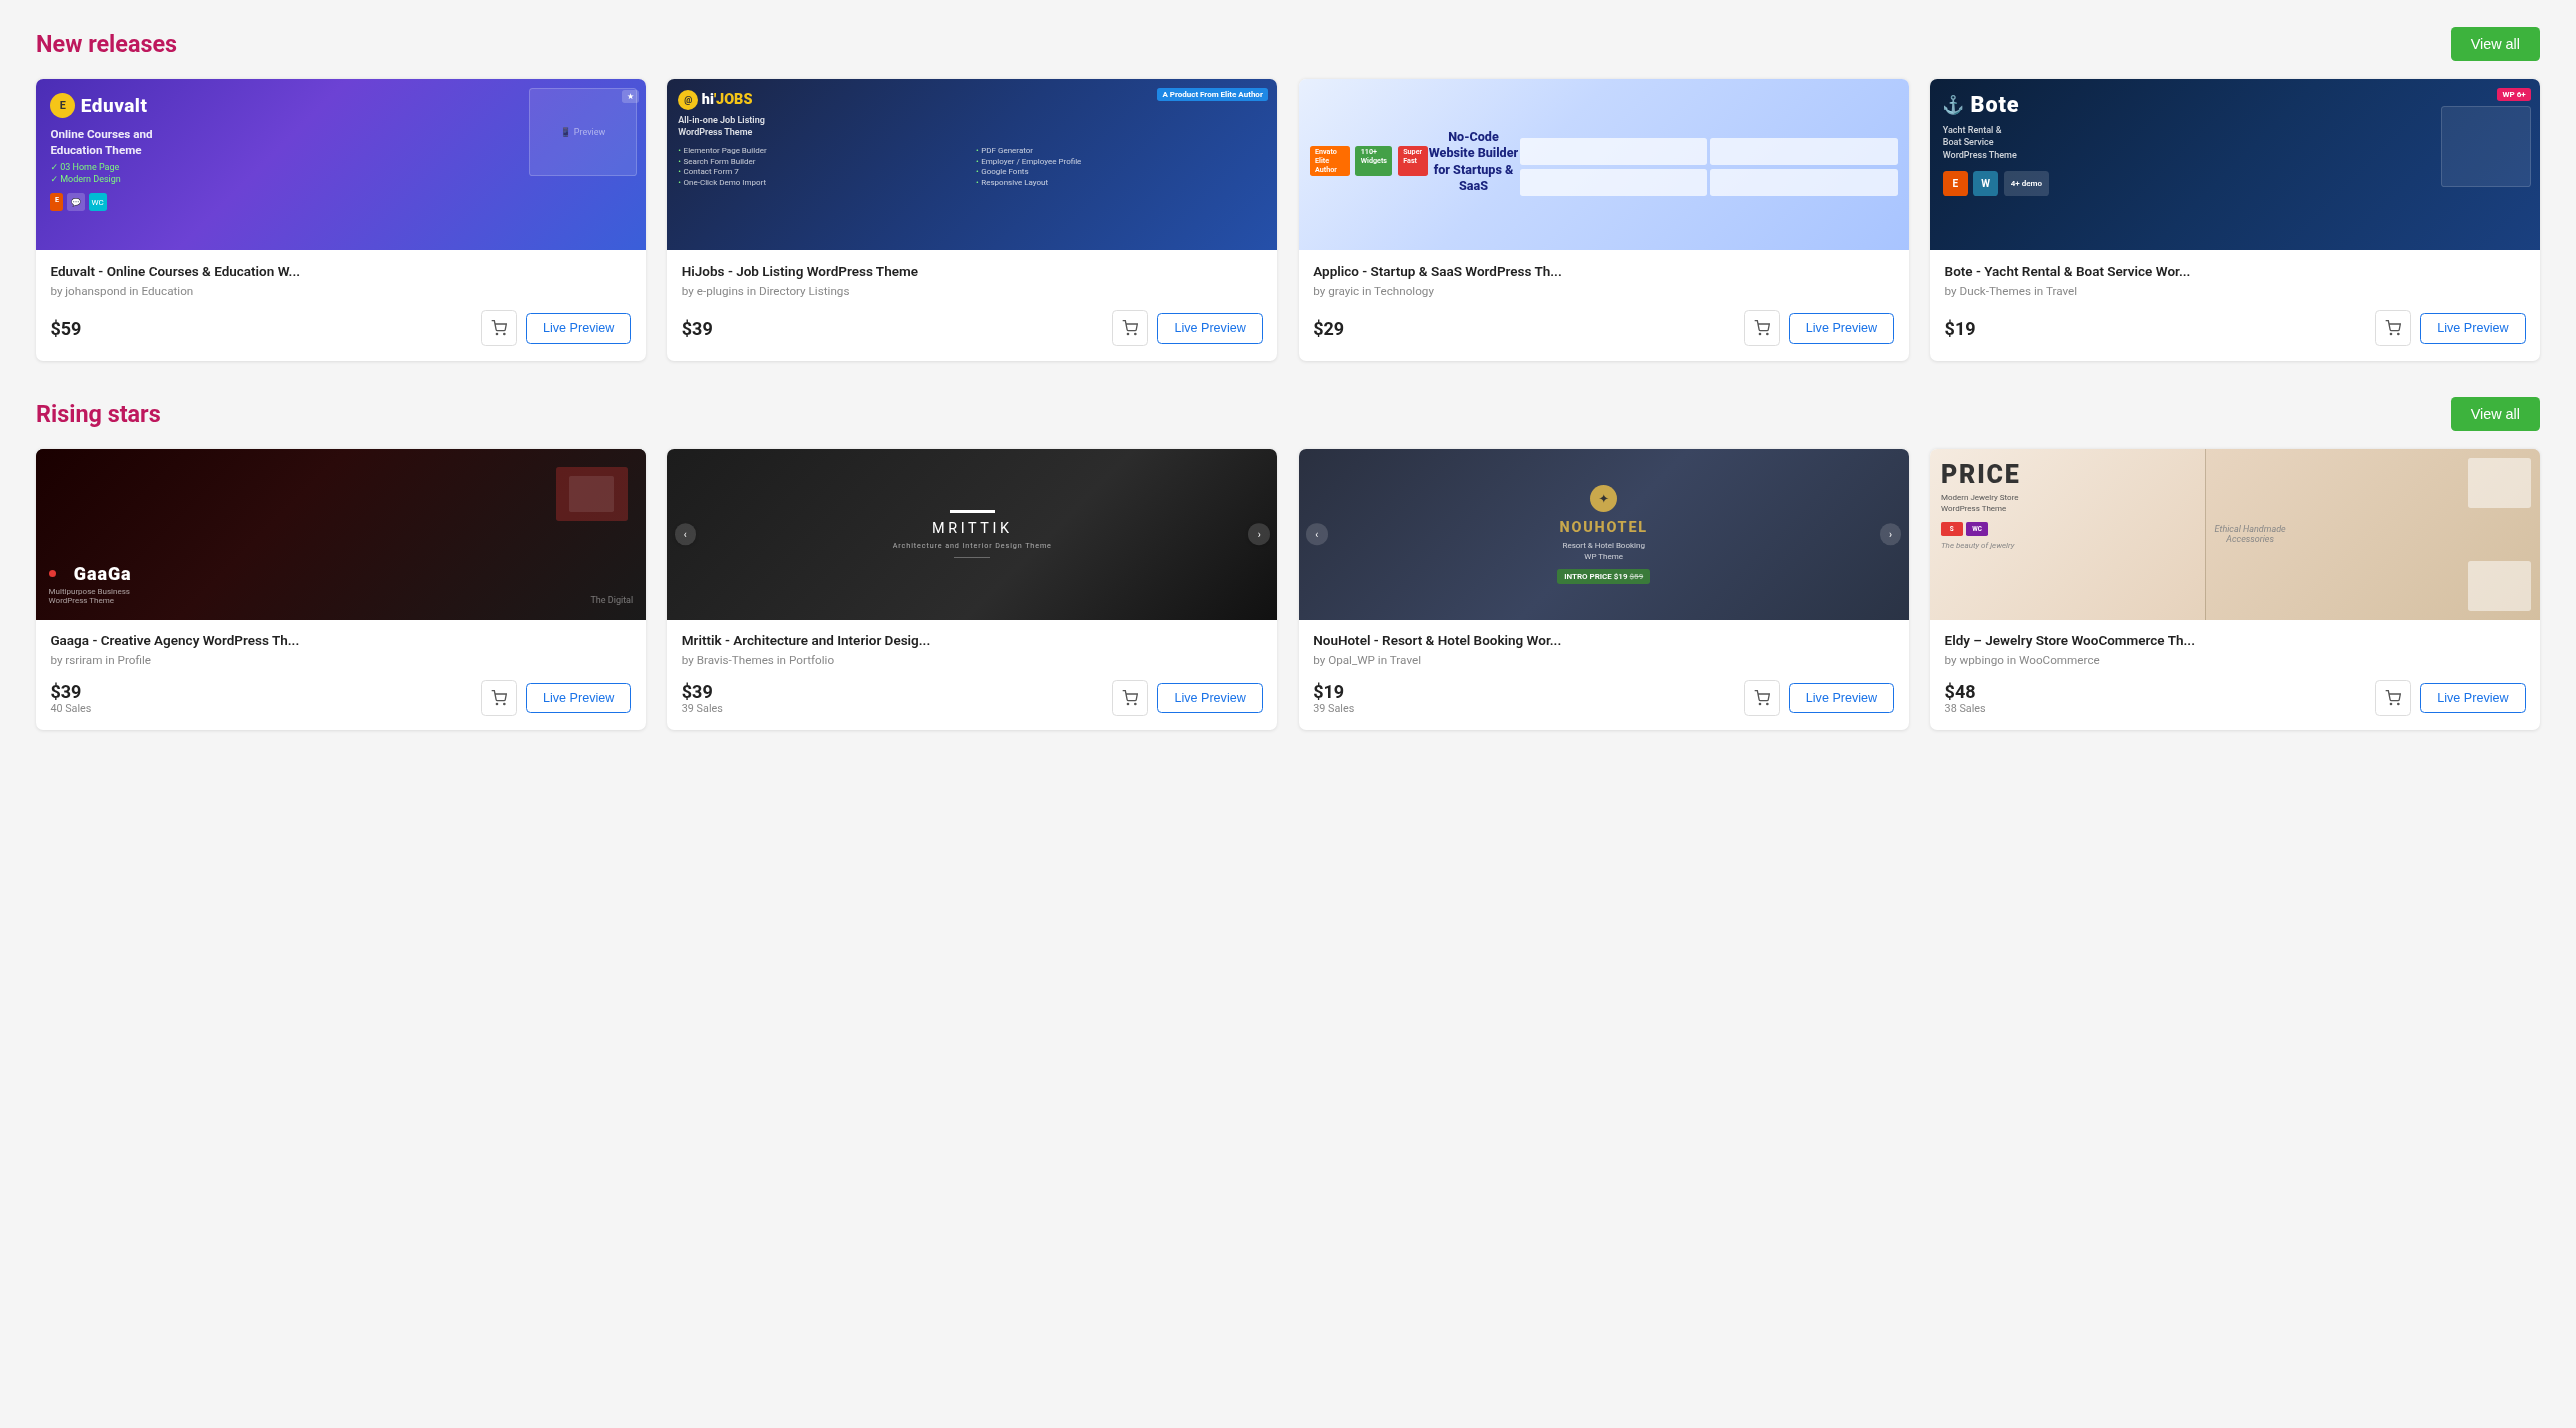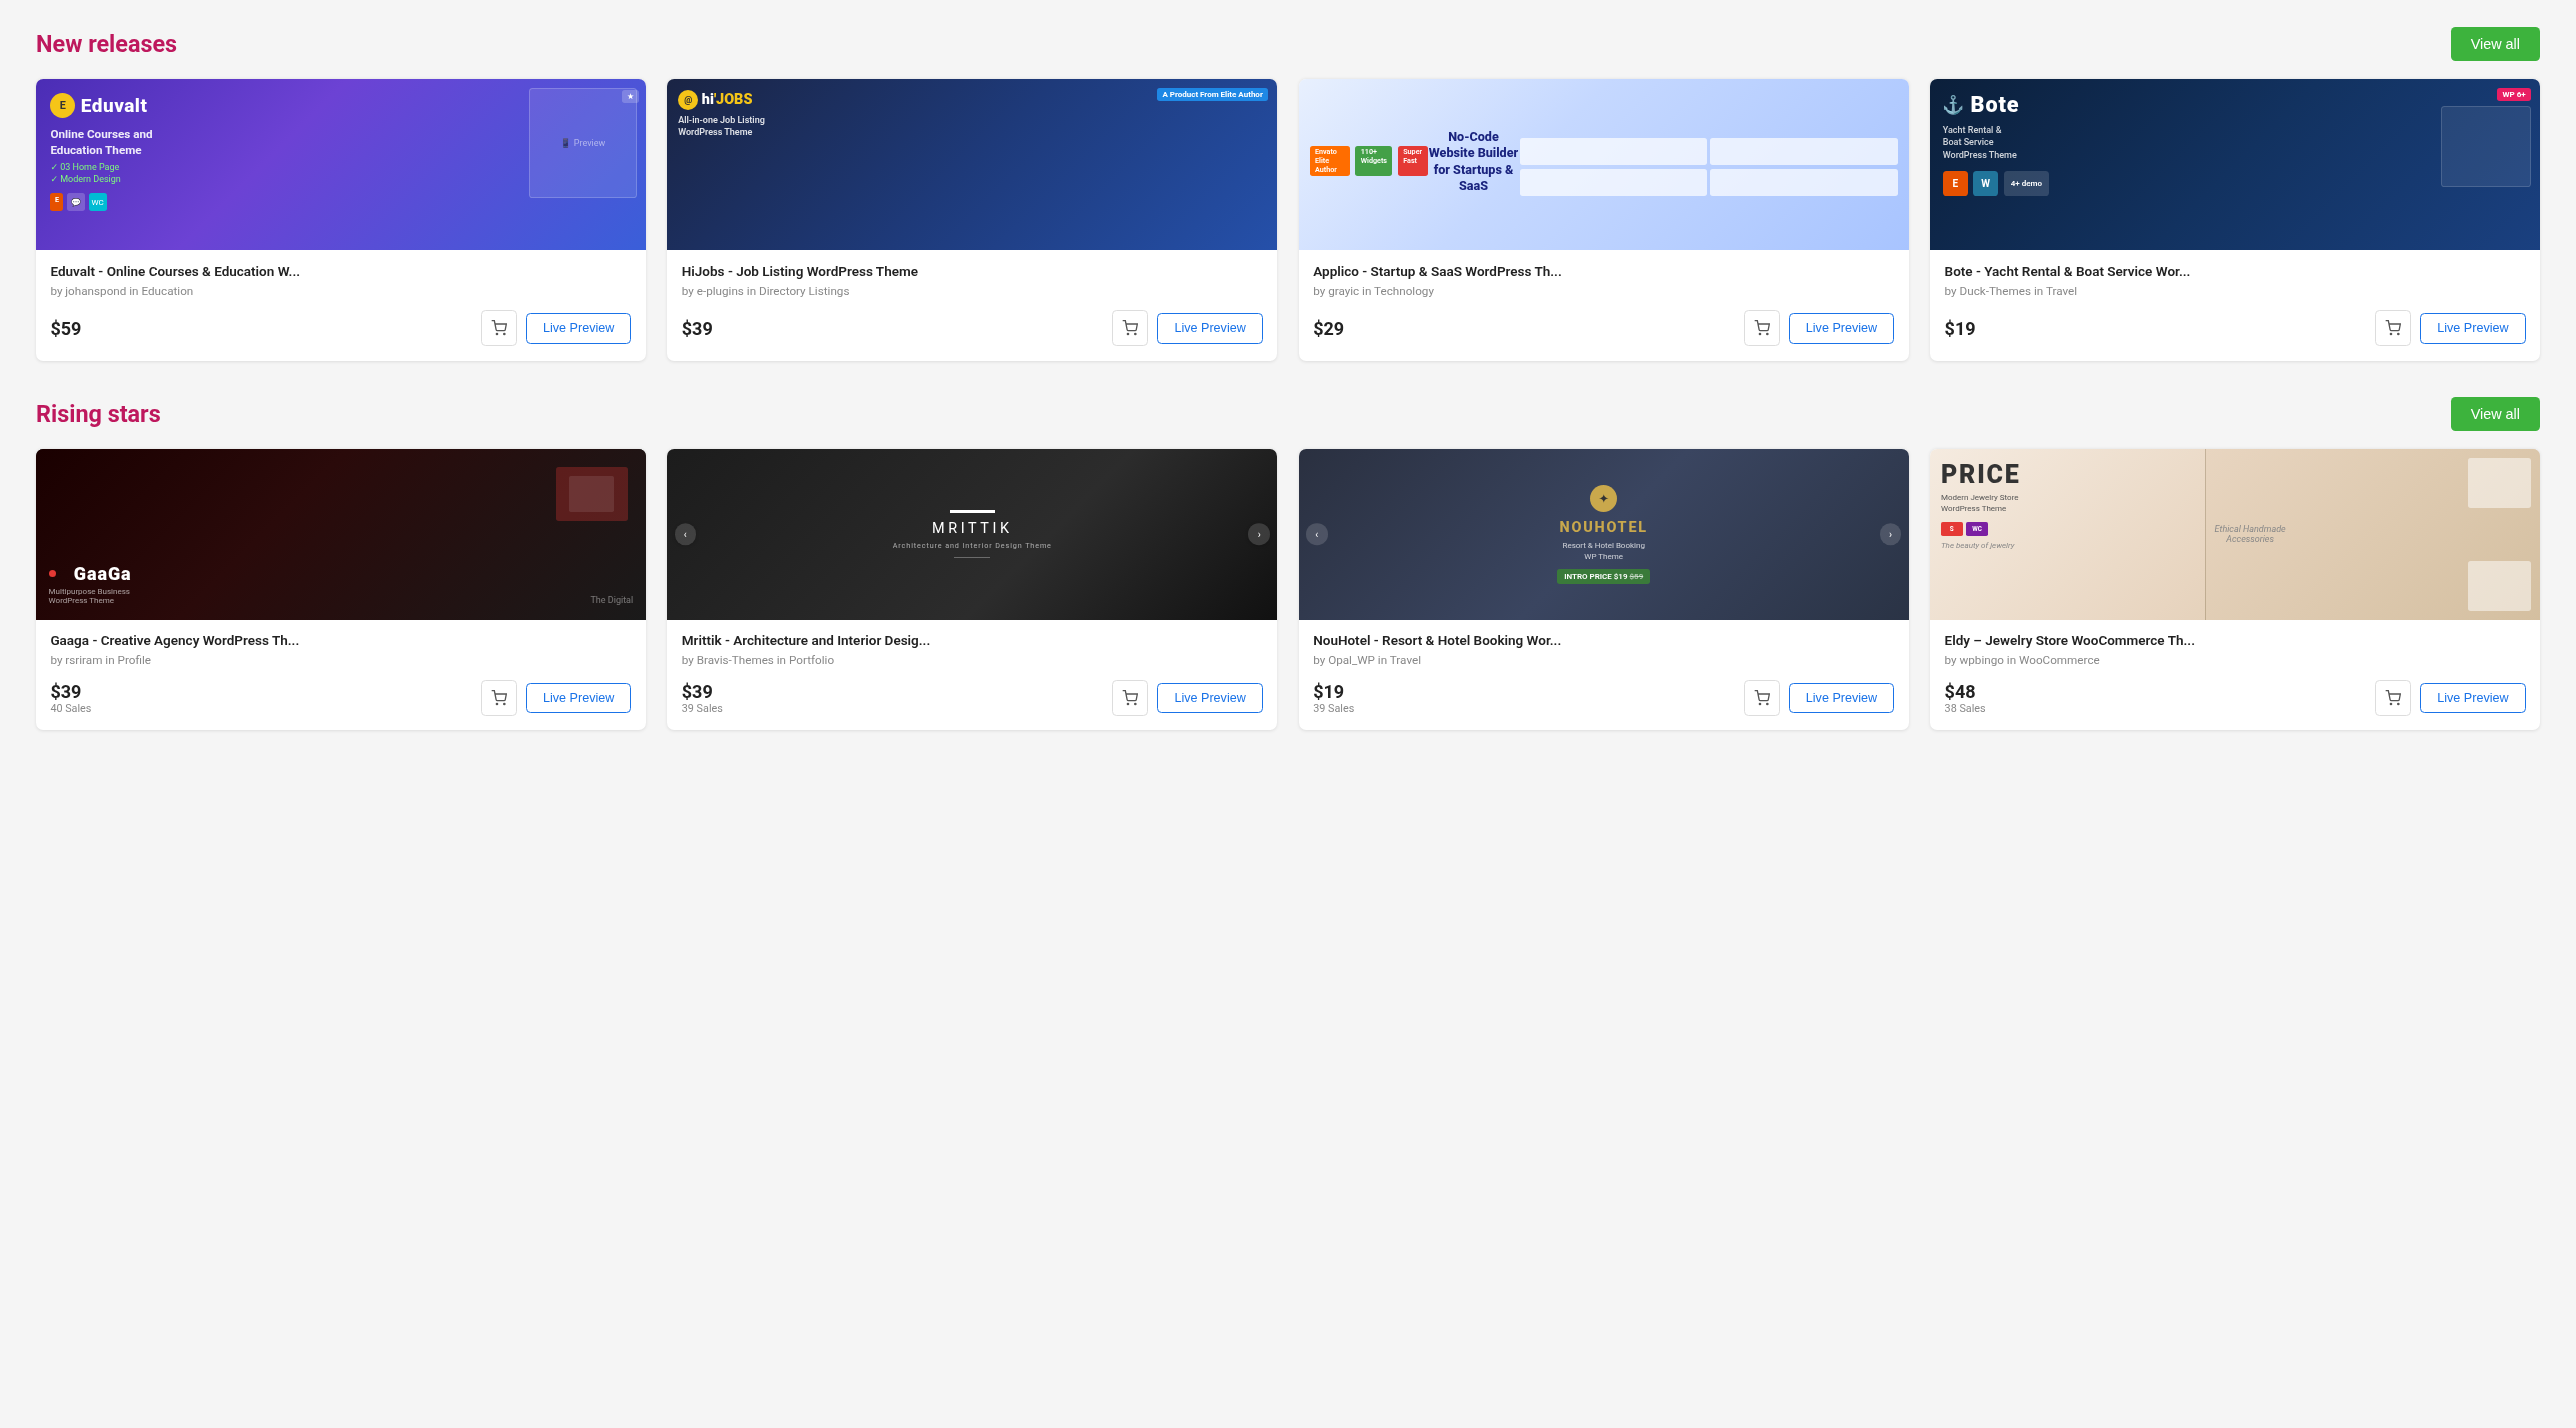--- a/index.html
+++ b/index.html
@@ -436,21 +436,21 @@
           </div>
           <div class="thumb-mock-tagline" style="font-size:11.7px;font-weight:700;">Online Courses and<br>Education Theme</div>
           <div class="thumb-mock-check">✓ 03 Home Page</div>
           <div class="thumb-mock-check">✓ Modern Design</div>
           <div style="display:flex;gap:3.6px;margin-top:7.2px;">
             <div style="background:#e65100;color:#fff;font-size:7.2px;padding:1.8px 4.5px;border-radius:2.7px;font-weight:700;">E</div>
             <div style="width:18px;height:18px;background:rgba(255,255,255,0.2);border-radius:2.7px;display:flex;align-items:center;justify-content:center;font-size:8px;color:#fff;">💬</div>
             <div style="width:18px;height:18px;background:#00bcd4;border-radius:2.7px;display:flex;align-items:center;justify-content:center;font-size:8px;color:#fff;">WC</div>
           </div>
         </div>
-        <div style="position:absolute;right:9px;top:9px;width:108px;height:110px;background:rgba(255,255,255,0.1);border-radius:3.6px;border:0.9px solid rgba(255,255,255,0.2);display:flex;align-items:center;justify-content:center;">
+        <div style="position:absolute;right:9px;top:9px;width:108px;height:88px;background:rgba(255,255,255,0.1);border-radius:3.6px;border:0.9px solid rgba(255,255,255,0.2);display:flex;align-items:center;justify-content:center;">
           <div style="color:rgba(255,255,255,0.5);font-size:9px;text-align:center;">📱 Preview</div>
         </div>
         <div style="position:absolute;top:7.2px;right:7.2px;">
           <span style="background:rgba(255,255,255,0.2);color:#fff;font-size:8px;padding:1.8px 4.5px;border-radius:2.7px;">★</span>
         </div>
       </div>
           </div>
           <div class="card-body">
             <div class="card-title">Eduvalt - Online Courses &amp; Education W...</div>
             <div class="card-meta">by <a href="#">johanspond</a> in <a href="#">Education</a></div>
@@ -473,20 +473,30 @@
         </div>
         <div class="card">
           <div class="card-thumb">
       <div class="thumb-hijobs" style="width:100%;height:100%;position:relative;">
         <div style="padding:10.8px;width:100%;height:100%;">
           <div class="hijobs-logo">
             <div style="background:#f5c518;width:20px;height:20px;border-radius:50%;display:flex;align-items:center;justify-content:center;font-size:9px;font-weight:800;">@</div>
             <span style="font-size:14.4px;font-weight:900;color:#fff;">hi<span style="color:#f5c518;">'JOBS</span></span>
           </div>
           <div style="font-size:9px;color:rgba(255,255,255,0.85);font-weight:600;margin-bottom:7.2px;line-height:1.3;">All-in-one Job Listing<br>WordPress Theme</div>
+          <div style="display:grid;grid-template-columns:1fr 1fr;gap:1.8px 7.2px;">
+            <div class="hijobs-feature">Elementor Page Builder</div>
+            <div class="hijobs-feature">PDF Generator</div>
+            <div class="hijobs-feature">Search Form Builder</div>
+            <div class="hijobs-feature">Employer / Employee Profile</div>
+            <div class="hijobs-feature">Contact Form 7</div>
+            <div class="hijobs-feature">Google Fonts</div>
+            <div class="hijobs-feature">One-Click Demo Import</div>
+            <div class="hijobs-feature">Responsive Layout</div>
+          </div>
         </div>
         <div class="badge-row">
           <span class="badge badge-elite">A Product From Elite Author</span>
         </div>
       </div>
           </div>
           <div class="card-body">
             <div class="card-title">HiJobs - Job Listing WordPress Theme</div>
             <div class="card-meta">by <a href="#">e-plugins</a> in <a href="#">Directory Listings</a></div>
             <div class="card-footer">

